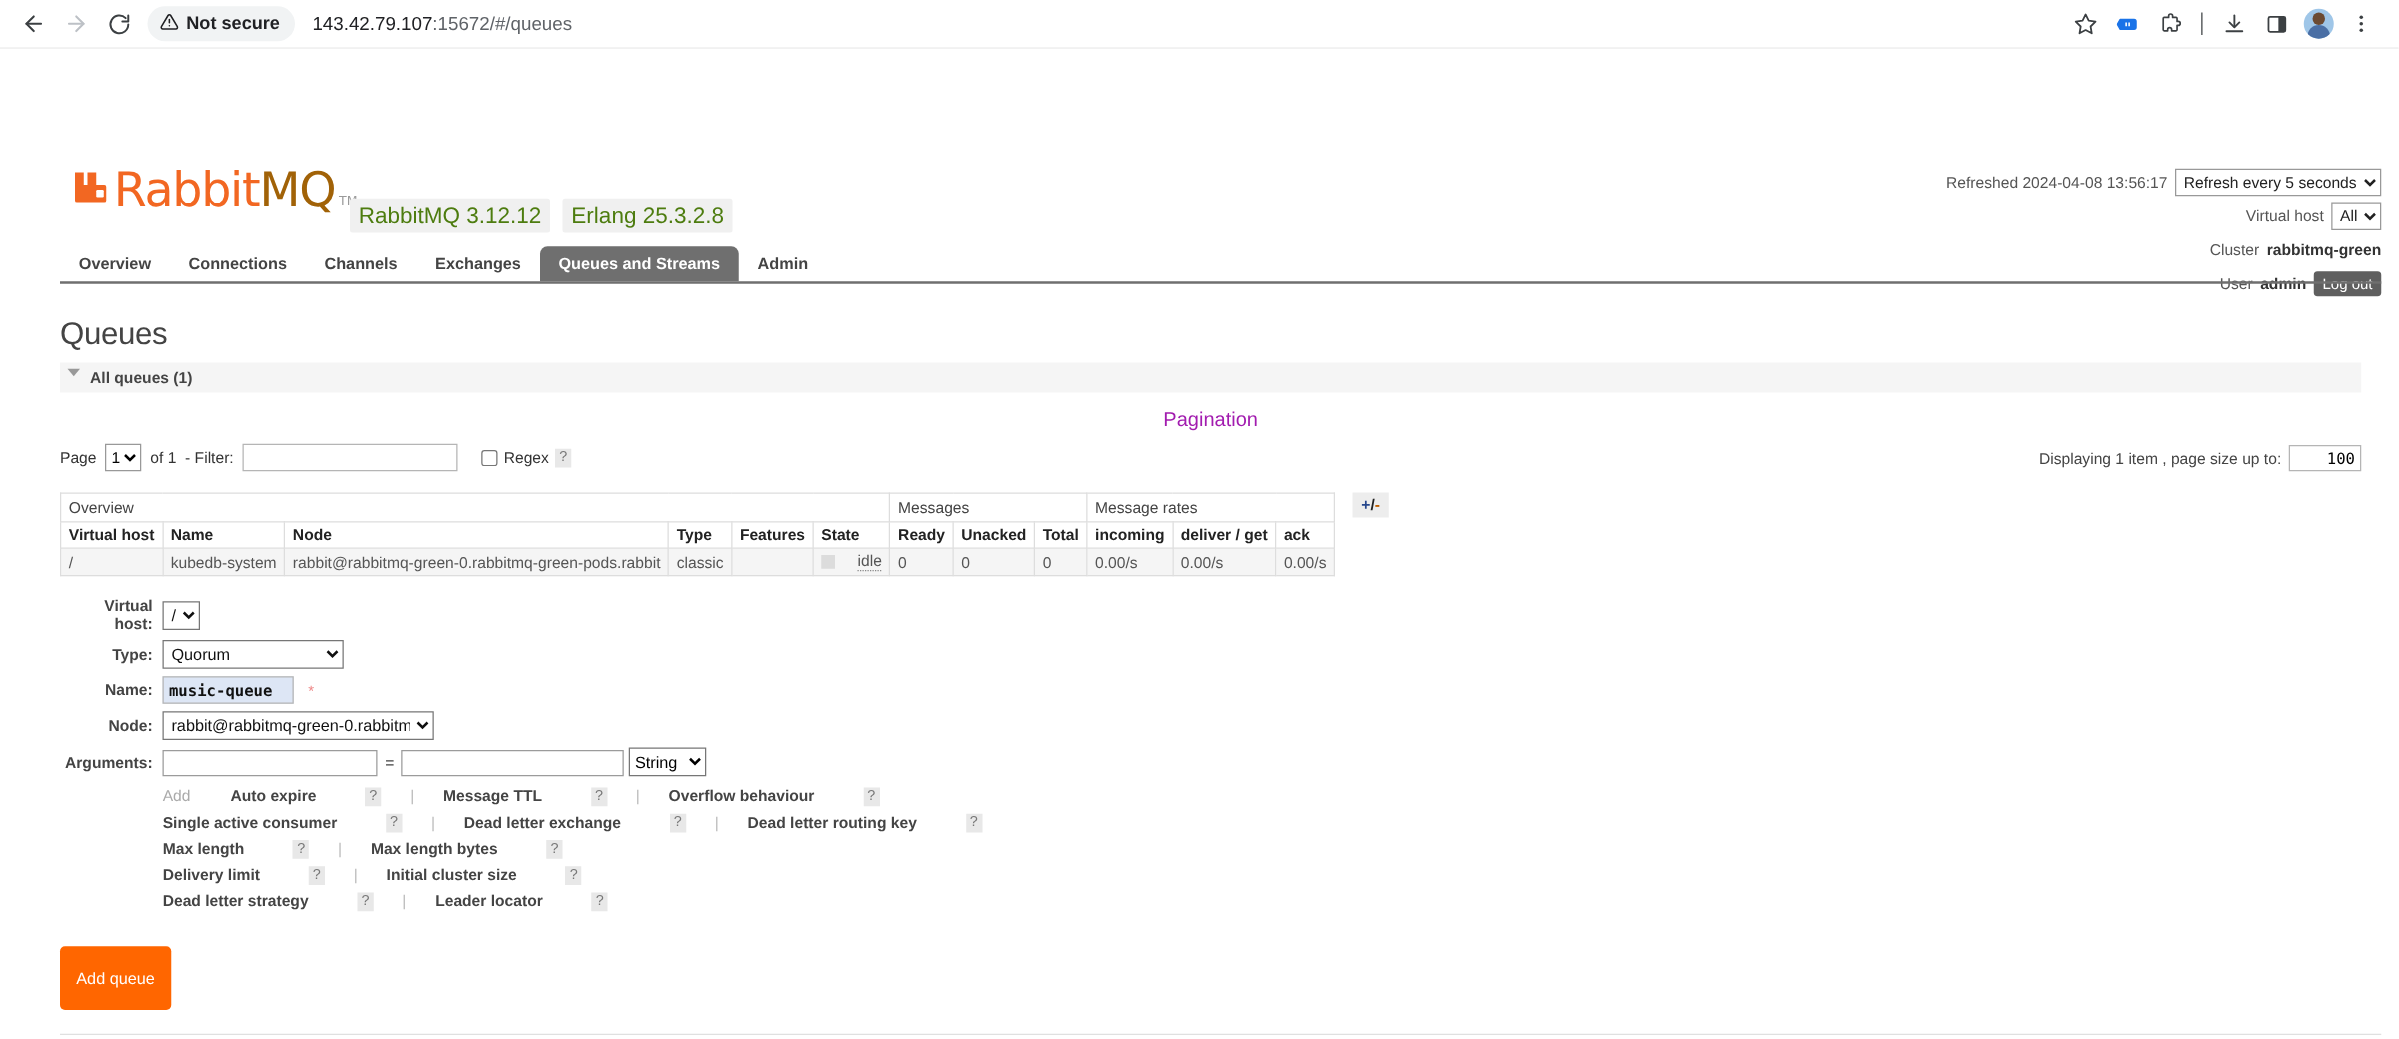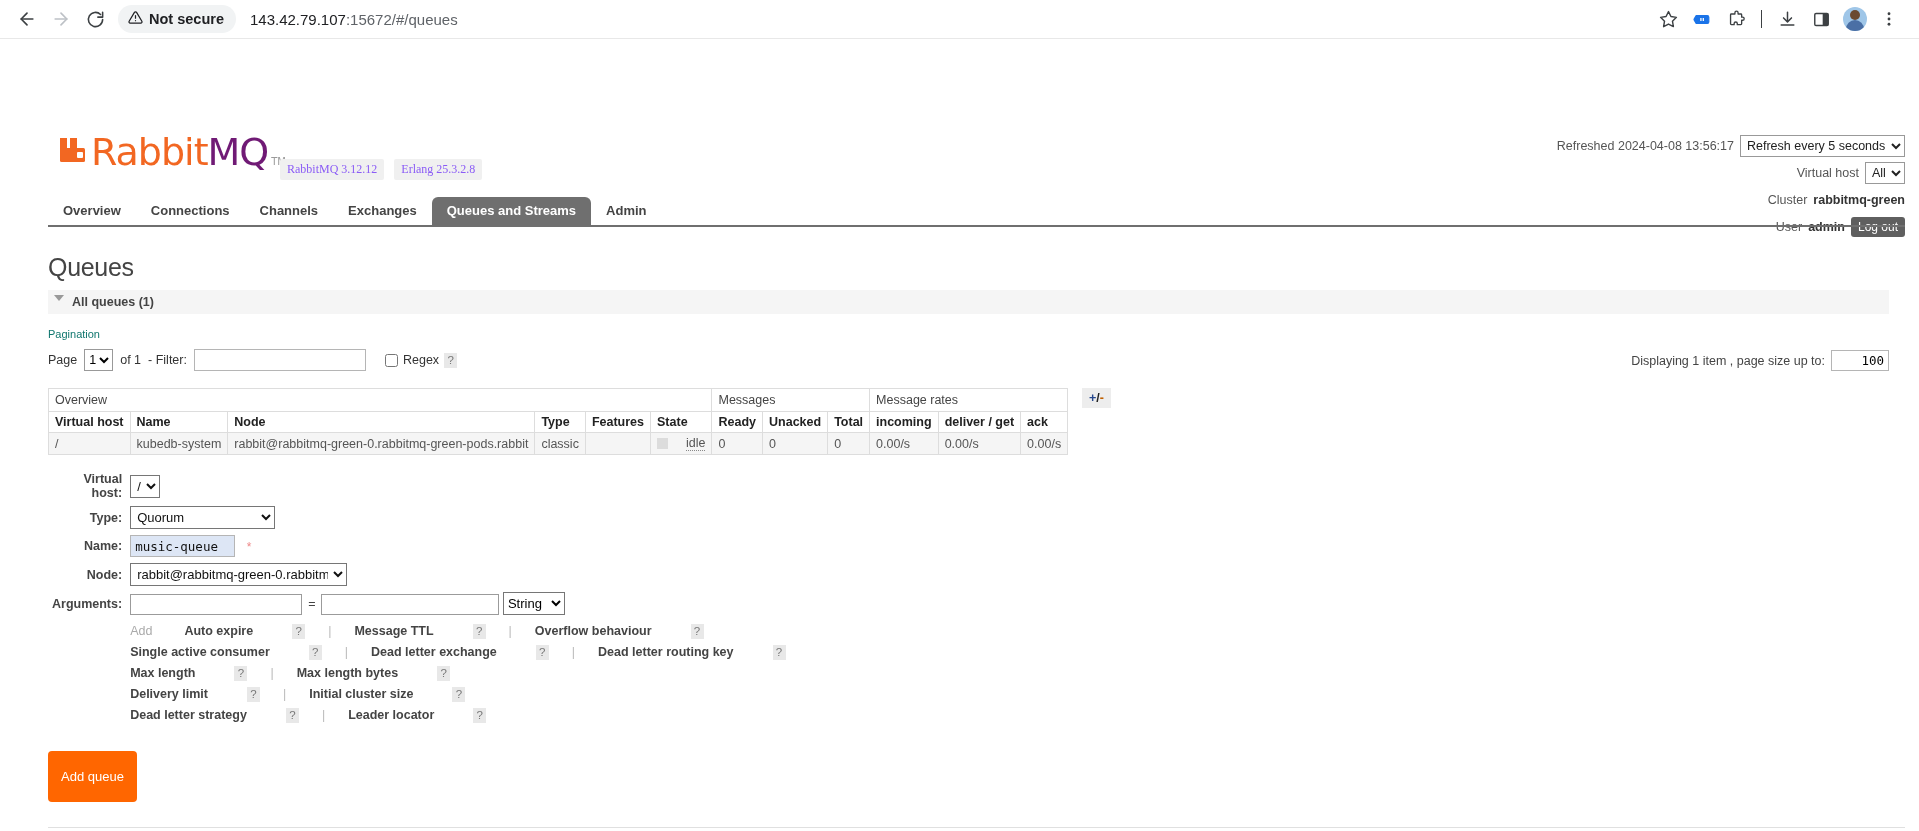--- a/index.html
+++ b/index.html
@@ -116,42 +116,41 @@
     gap: 0;
   }
   .logo-mark { margin-right: 3px; margin-bottom: 3px; }
   .logo-word {
     font-size: 38px;
     letter-spacing: -1px;
     line-height: 1;
     font-family: "DejaVu Sans", sans-serif;
   }
   .logo-word .rab { color: #f26722; }
-  .logo-word .mq { color: #701a75; }
+  .logo-word .mq { color: #a16207; }
   .logo-tm {
     font-size: 10px;
     color: #9a9a9a;
     margin-left: 3px;
     margin-bottom: 4px;
     font-family: "DejaVu Sans", sans-serif;
   }
   .version-badges {
     position: absolute;
     left: 280px; top: 120px;
     display: flex;
     gap: 10px;
   }
   .badge {
     background: #f0f0f0;
-    color: #8b5cf6;
-    font-size: 12px;
+    color: #4d7c0f;
+    font-size: 18px;
     padding: 3px 7px;
     border-radius: 2px;
     white-space: nowrap;
-    font-family: Liberation Serif, serif;
   }
 
   .header-right {
     position: absolute;
     right: 14px; top: 96px;
     text-align: right;
     font-size: 12.5px;
     color: #444;
   }
   .hr-line {
@@ -229,23 +228,24 @@
     cursor: pointer;
   }
   .caret {
     width: 0; height: 0;
     border-left: 5px solid transparent;
     border-right: 5px solid transparent;
     border-top: 6px solid #999;
     display: inline-block;
   }
   .sub-label {
-    font-size: 11px;
-    color: #0f766e;
+    font-size: 16px;
+    color: #a21caf;
     margin: 14px 0 6px 0;
+    text-align: center;
   }
 
   
   .pagination-row {
     position: relative;
     height: 28px;
     display: flex;
     align-items: center;
     gap: 7px;
     font-size: 12.5px;
@@ -386,20 +386,21 @@
   select.fsel.node { width: 217px; }
   input.name-input {
     width: 105px;
     height: 22px;
     border: 1px solid #b5b5b5;
     background: #dde6f5;
     font-family: "DejaVu Sans Mono", monospace;
     font-size: 12.5px;
     padding: 1px 4px;
     color: #111;
+    font-weight: bold;
   }
   .req-star { color: #e88; margin-left: 8px; font-size: 12px; }
   input.arg-input {
     height: 21px;
     border: 1px solid #9b9b9b;
     font-family: "Liberation Sans", sans-serif;
     font-size: 12.5px;
     padding: 0 4px;
   }
   input.arg-key { width: 172px; }

